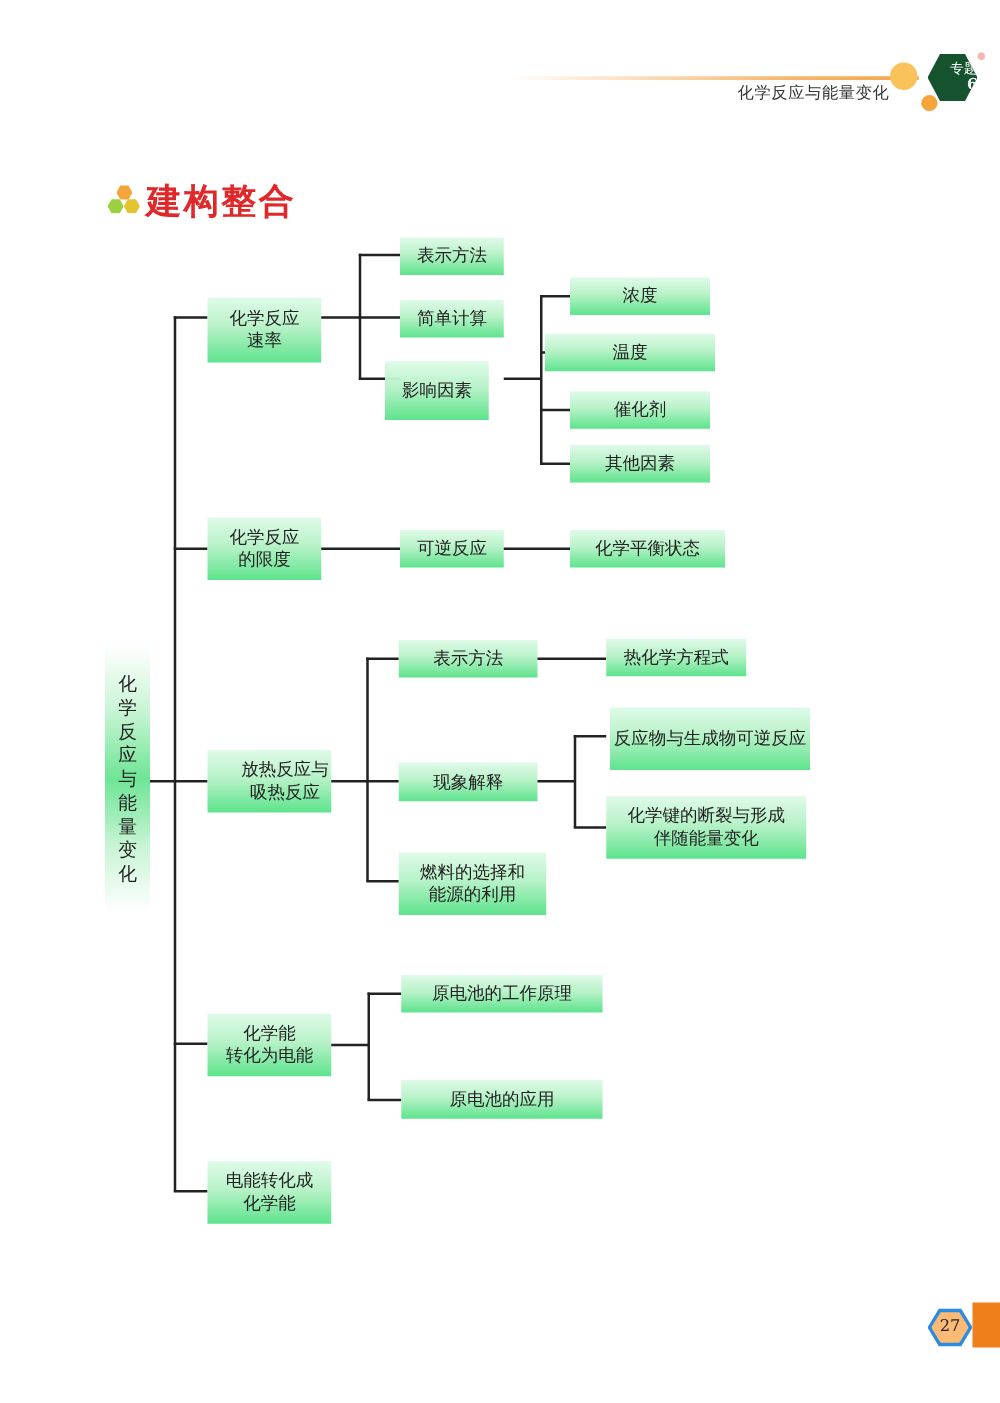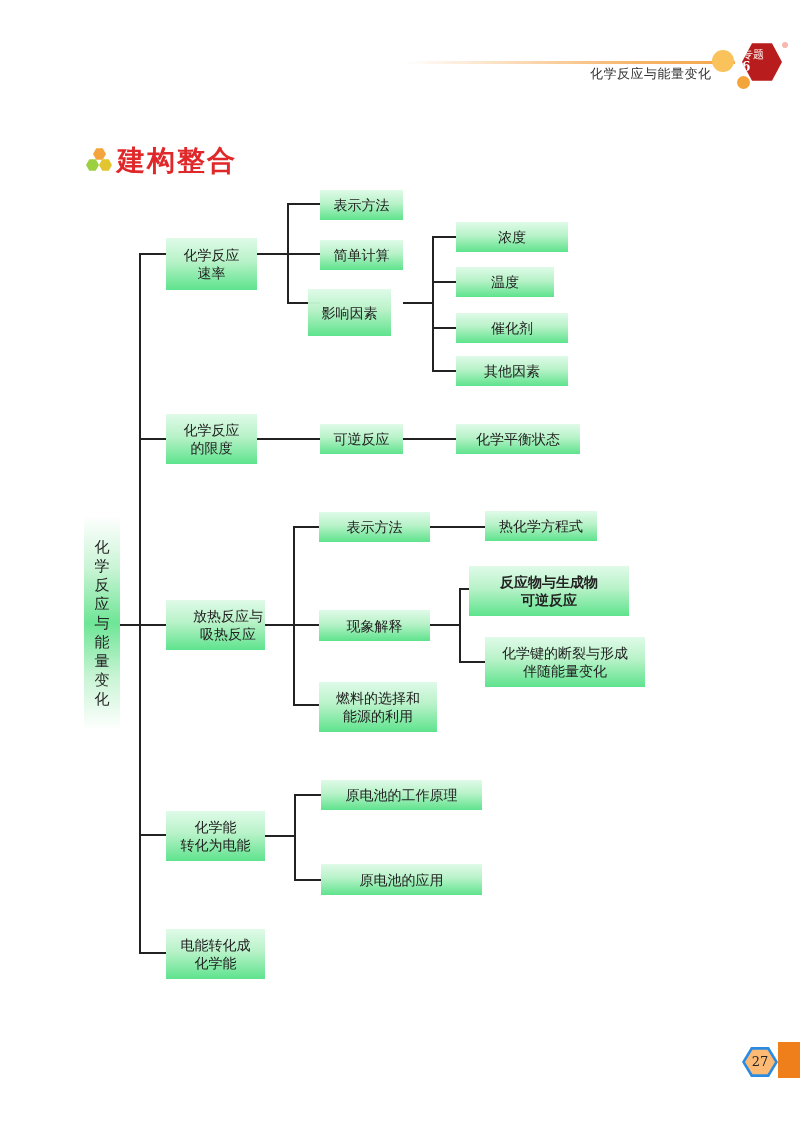--- a/index.html
+++ b/index.html
@@ -5,22 +5,22 @@
   html, body { margin:0; padding:0; }
   body { width:800px; height:1122px; background:#ffffff; position:relative; overflow:hidden;
          font-family:"DejaVu Sans","Liberation Sans",sans-serif; color:#222; }
   .abs { position:absolute; }
   
   .hdr-line { left:405px; top:61px; width:330px; height:3px;
               background:linear-gradient(to right, rgba(250,200,140,0), #f6b56a 70%, #f5a54a); }
   .hdr-title { left:590px; top:65px; font-size:13px; color:#333; letter-spacing:0.5px; }
   .dot { border-radius:50%; }
   .hex { clip-path:polygon(25% 3%,75% 3%,100% 50%,75% 97%,25% 97%,0 50%); }
-  .badge { left:742px; top:42px; width:40px; height:40px; background:#b91c1c;
-           color:#fff; text-align:left; font-size:11px; line-height:13px; padding-top:6px; box-sizing:border-box; }
+  .badge { left:742px; top:42px; width:40px; height:40px; background:#14532d;
+           color:#fff; text-align:right; font-size:11px; line-height:13px; padding-top:6px; box-sizing:border-box; }
   .badge .num { display:block; font-family:"DejaVu Serif",serif; font-size:12px; font-weight:bold; }
   
   .sec-title { left:117px; top:142px; font-size:28px; font-weight:bold; color:#e0282a; letter-spacing:2px; }
   
   .node { position:absolute; box-sizing:border-box; display:flex; align-items:center; justify-content:center;
           text-align:center; font-size:14px; line-height:18px; color:#222;
           background:linear-gradient(to bottom, rgba(220,250,230,0.9) 0%, #b8f2c8 45%, #5ee38d 100%); }
   .root { background:linear-gradient(to bottom, rgba(255,255,255,0) 0%, #c8f4d4 25%, #6ee596 50%, #c8f4d4 75%, rgba(255,255,255,0) 100%);
           flex-direction:column; font-size:15px; line-height:19px; }
   .root span { display:block; }
@@ -85,21 +85,21 @@
 <div class="node" style="left:320px;top:190px;width:83px;height:30px;">表示方法</div>
 <div class="node" style="left:320px;top:240px;width:83px;height:30px;">简单计算</div>
 <div class="node" style="left:308px;top:289px;width:83px;height:47px;">影响因素</div>
 <div class="ln h" style="left:403px;top:302px;width:30px;"></div>
 <div class="ln v" style="left:432px;top:236px;height:135px;"></div>
 <div class="ln h" style="left:432px;top:236px;width:24px;"></div>
 <div class="ln h" style="left:432px;top:281px;width:24px;"></div>
 <div class="ln h" style="left:432px;top:327px;width:24px;"></div>
 <div class="ln h" style="left:432px;top:370px;width:24px;"></div>
 <div class="node" style="left:456px;top:222px;width:112px;height:30px;">浓度</div>
-<div class="node" style="left:456px;top:267px;width:98px;height:30px;">温度</div>
+<div class="node" style="left:436px;top:267px;width:136px;height:30px;">温度</div>
 <div class="node" style="left:456px;top:313px;width:112px;height:30px;">催化剂</div>
 <div class="node" style="left:456px;top:356px;width:112px;height:30px;">其他因素</div>
 
 <div class="node" style="left:166px;top:414px;width:91px;height:50px;flex-direction:column;">
   <span>化学反应</span>
   <span>的限度</span>
 </div>
 <div class="ln h" style="left:257px;top:438px;width:63px;"></div>
 <div class="node" style="left:320px;top:424px;width:83px;height:30px;">可逆反应</div>
 <div class="ln h" style="left:403px;top:438px;width:53px;"></div>
@@ -115,21 +115,21 @@
 <div class="ln h" style="left:293px;top:624px;width:26px;"></div>
 <div class="ln h" style="left:293px;top:704px;width:26px;"></div>
 <div class="node" style="left:319px;top:512px;width:111px;height:30px;">表示方法</div>
 <div class="ln h" style="left:430px;top:526px;width:55px;"></div>
 <div class="node" style="left:485px;top:511px;width:112px;height:30px;">热化学方程式</div>
 <div class="node" style="left:319px;top:610px;width:111px;height:31px;">现象解释</div>
 <div class="ln h" style="left:430px;top:624px;width:30px;"></div>
 <div class="ln v" style="left:459px;top:588px;height:74px;"></div>
 <div class="ln h" style="left:459px;top:588px;width:26px;"></div>
 <div class="ln h" style="left:459px;top:661px;width:26px;"></div>
-<div class="node" style="left:469px;top:566px;width:160px;height:50px;flex-direction:column;font-weight:bold;">
+<div class="node" style="left:488px;top:566px;width:160px;height:50px;flex-direction:row;">
   <span>反应物与生成物</span>
   <span>可逆反应</span>
 </div>
 <div class="node" style="left:485px;top:637px;width:160px;height:50px;flex-direction:column;">
   <span>化学键的断裂与形成</span>
   <span>伴随能量变化</span>
 </div>
 <div class="node" style="left:319px;top:682px;width:118px;height:50px;flex-direction:column;text-align:center;">
   <span>燃料的选择和</span>
   <span>能源的利用</span>

